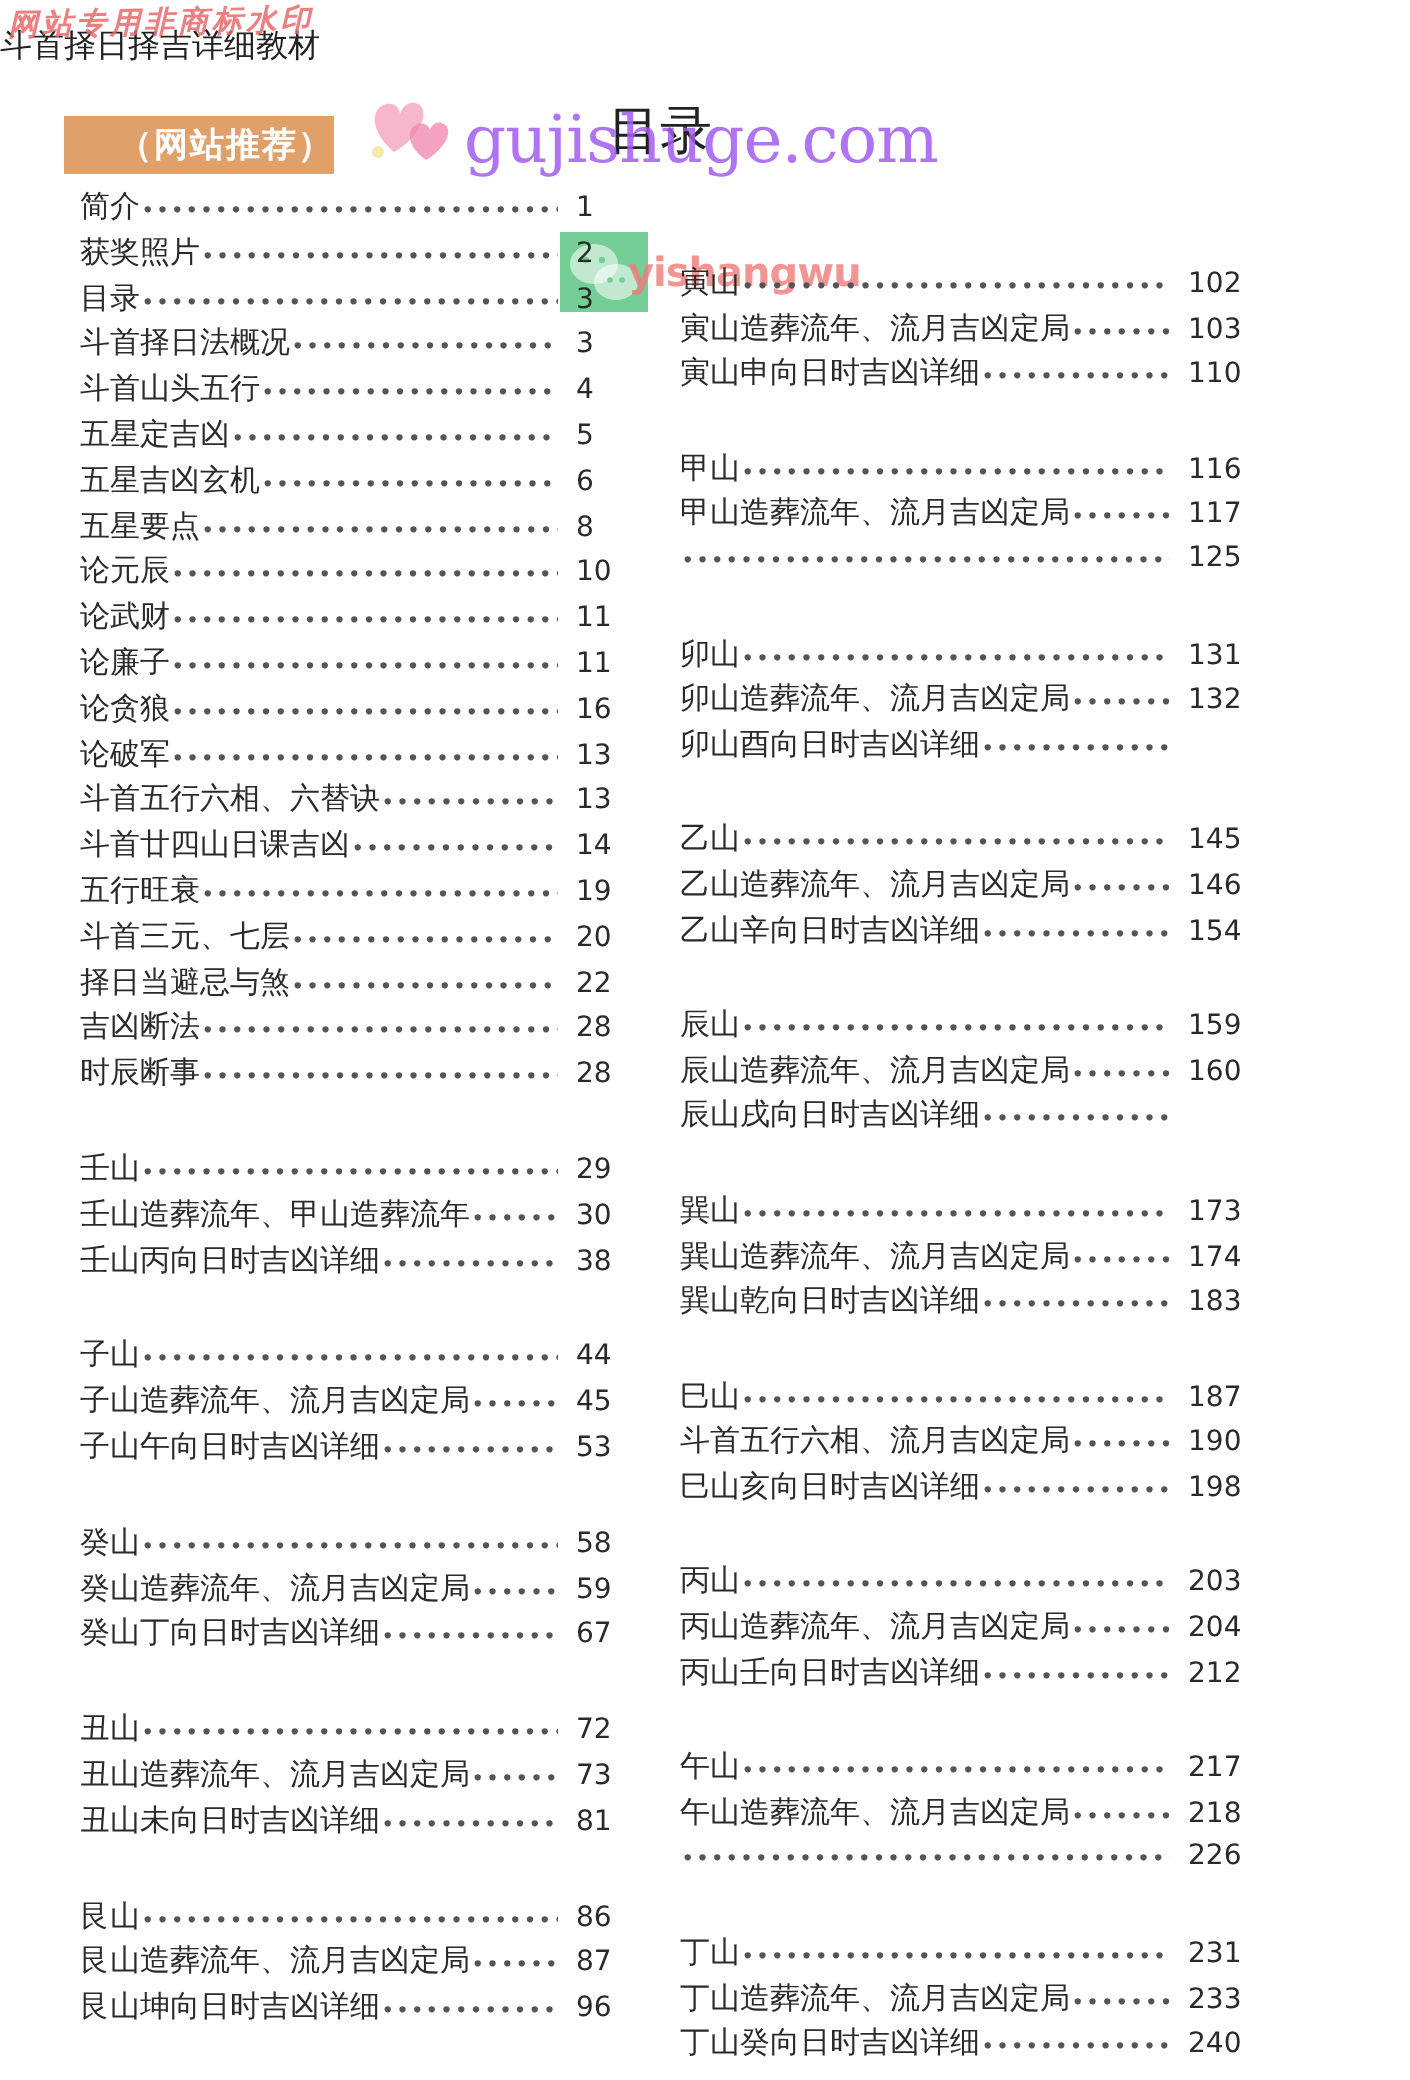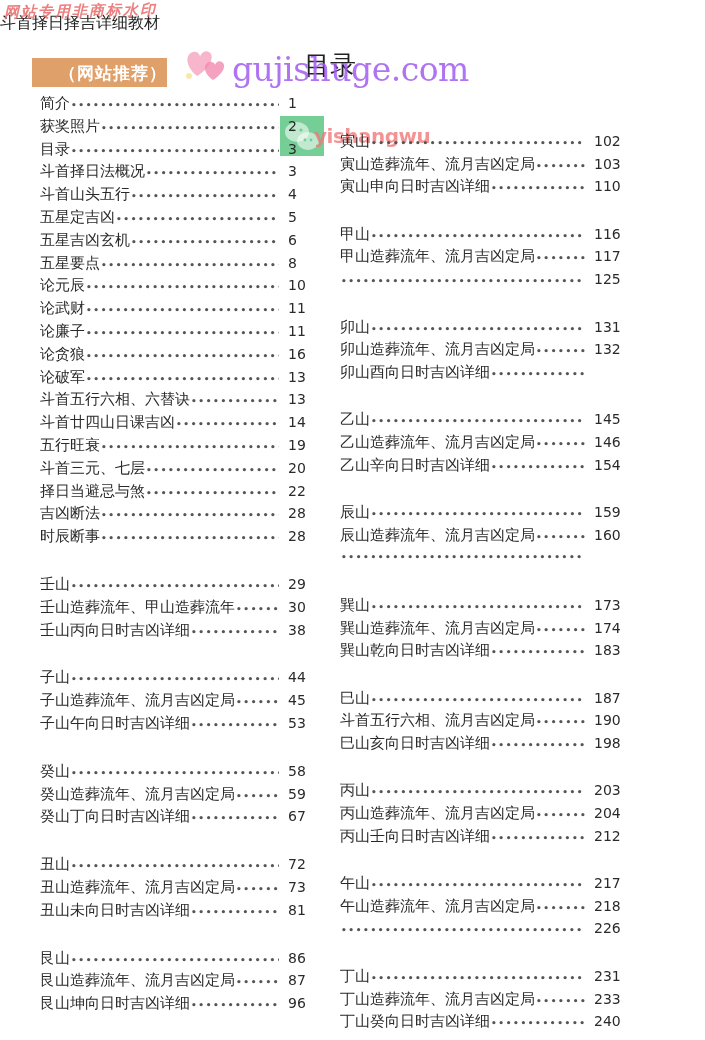--- a/index.html
+++ b/index.html
@@ -359,20 +359,21 @@
         <span class="t">辰山</span>
         <span class="dots">••••••••••••••••••••••••••••••••••••••••••••••••••••••••••••</span>
         <span class="p">159</span>
       </div>
       <div class="row">
         <span class="t">辰山造葬流年、流月吉凶定局</span>
         <span class="dots">••••••••••••••••••••••••••••••••••••••••••••••••••••••••••••</span>
         <span class="p">160</span>
       </div>
       <div class="row">
+        <span class="t">辰山戌向日时吉凶详细</span>
         <span class="dots">••••••••••••••••••••••••••••••••••••••••••••••••••••••••••••</span>
         <span class="p"></span>
       </div>
     </div>
     <div class="group">
       <div class="row">
         <span class="t">巽山</span>
         <span class="dots">••••••••••••••••••••••••••••••••••••••••••••••••••••••••••••</span>
         <span class="p">173</span>
       </div>

